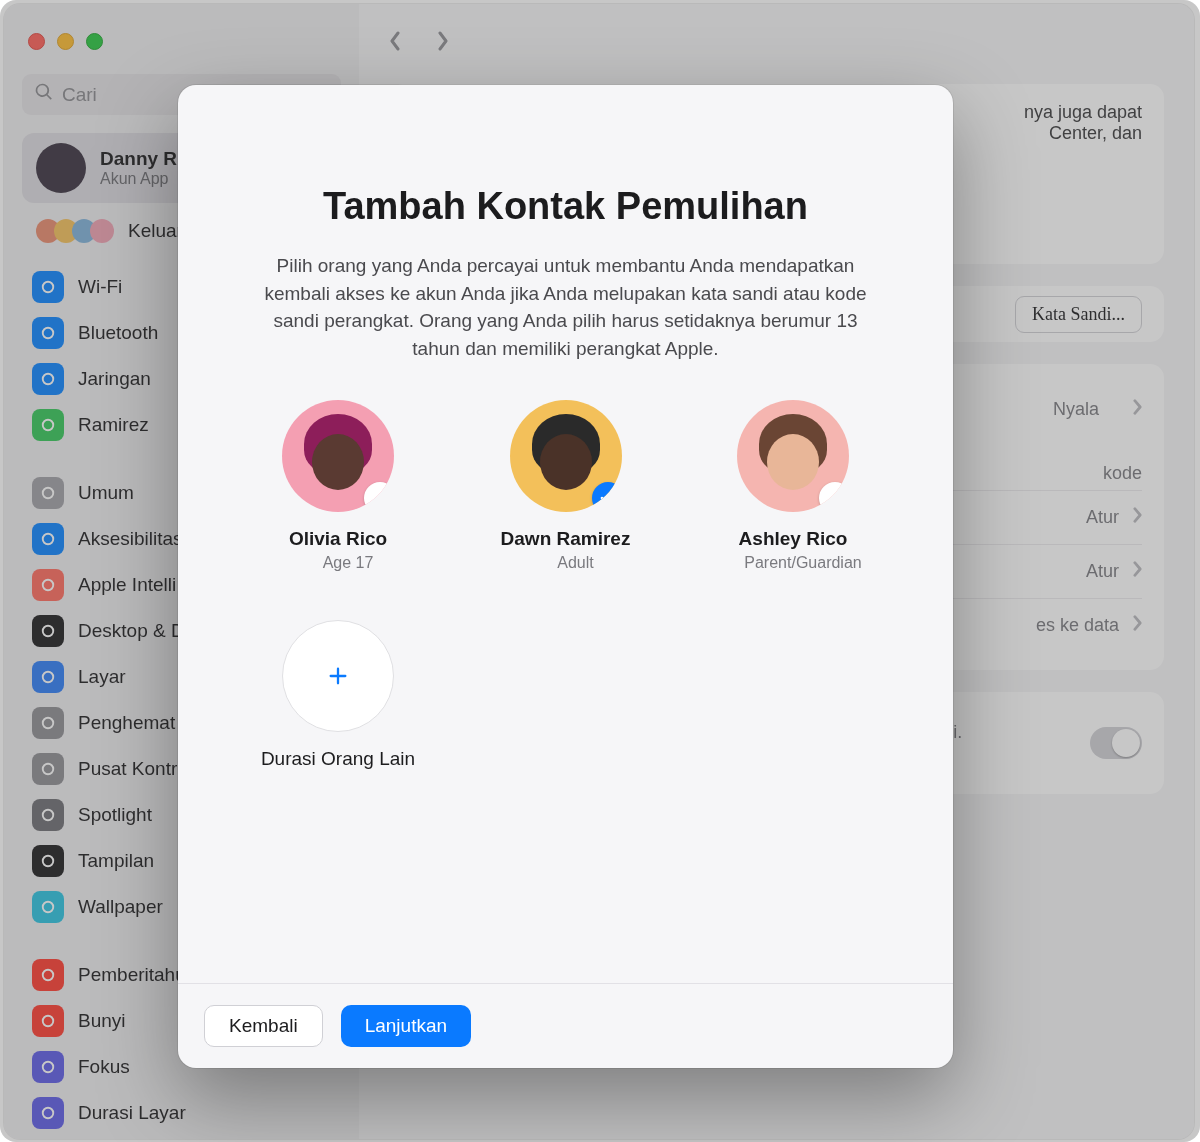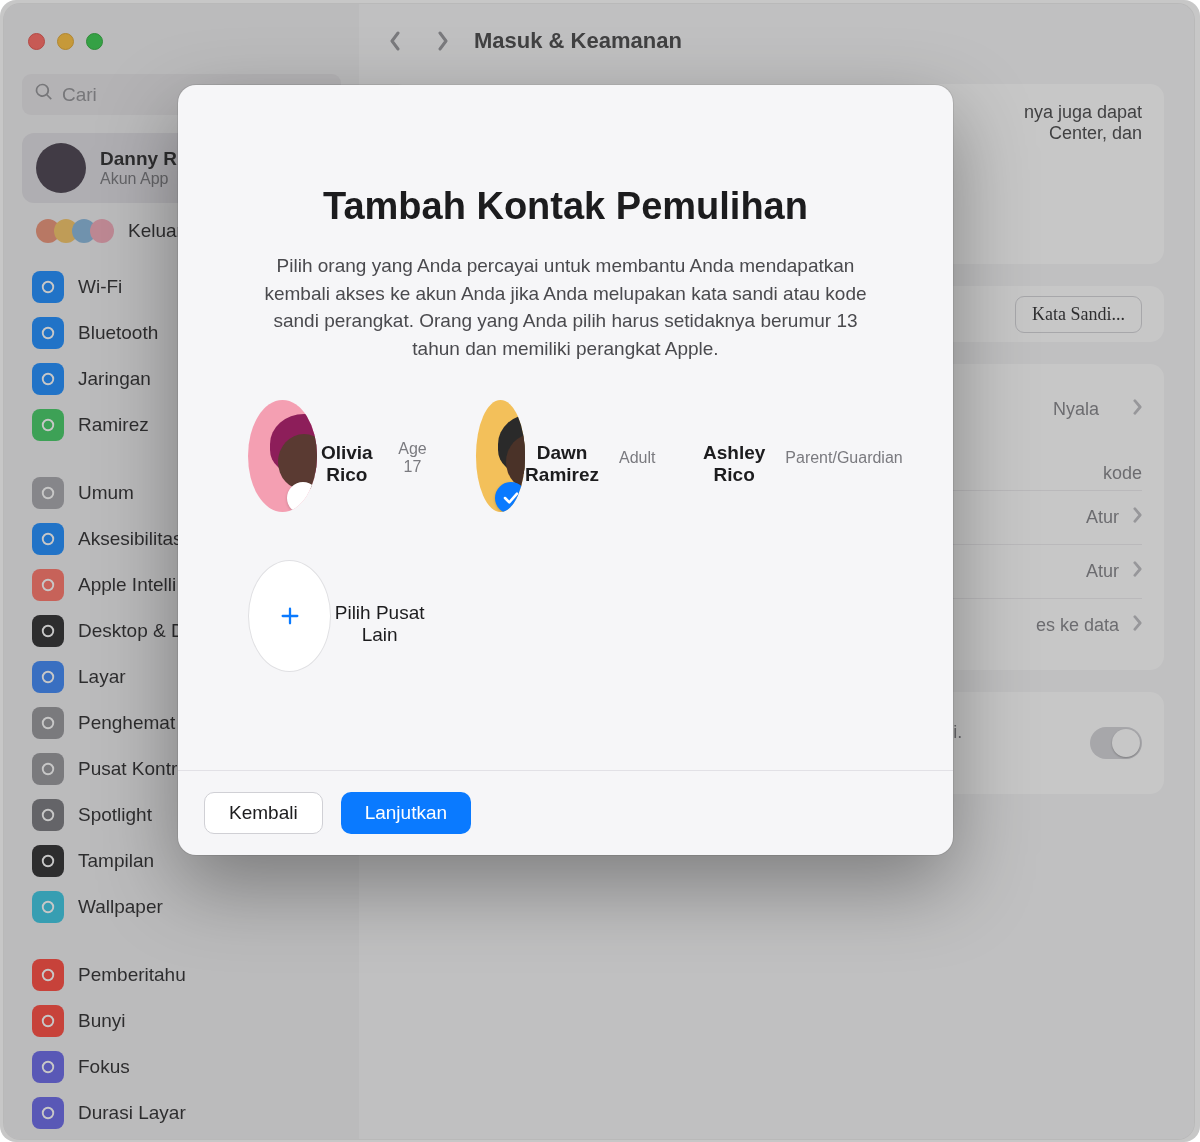--- a/index.html
+++ b/index.html
@@ -111,31 +111,31 @@
   .row:first-child { border-top:none;}
   .row .chev-right svg { stroke:#b8b8bd; stroke-width:3; fill:none; width:9px; height:18px;}
   .row .status { color:#7a7a7f; margin-right:18px;}
   .atur-group { display:flex; align-items:center; gap:14px; color:#7a7a7f;}
   .learn-link { color:#0071e3; }
 
   
   .modal {
     position: absolute; z-index: 30;
     left: 178px; top: 85px;
-    width: 775px; height: 770px;
+    width: 775px; height: 983px;
     background: #f6f6f8;
     border-radius: 18px;
     box-shadow: 0 30px 80px rgba(0,0,0,0.35), 0 0 0 1px rgba(0,0,0,0.08);
     display:flex; flex-direction:column;
   }
   .modal-body { flex:1; padding: 100px 60px 0 60px; text-align:center; }
   .modal-title { font-size: 38px; font-weight: 700; color:#1c1c1e; margin-bottom: 24px; }
   .modal-desc { font-size: 19px; color:#4a4a4e; line-height:1.45; margin: 0 22px 38px 22px;}
   .contacts { display:flex; justify-content:space-between; padding: 0 10px;}
-  .contact { width: 180px; display:flex; flex-direction:row; align-items:center;}
+  .contact { width: 180px; display:flex; flex-direction:column; align-items:center;}
   .circle {
     width: 112px; height: 112px; border-radius: 50%; position:relative;
     display:flex; align-items:center; justify-content:center;
   }
   .badge {
     position:absolute; right:-2px; bottom:-2px;
     width: 32px; height:32px; border-radius:50%; background:#fff;
     box-shadow: 0 1px 3px rgba(0,0,0,0.2);
     display:flex; align-items:center; justify-content:center;
   }
@@ -176,21 +176,20 @@
         <svg viewBox="0 0 12 20" width="12" height="20">
             <path d="M9 2 L3 10 L9 18"></path>
           </svg>
       </div>
       <div class="chev">
         <svg viewBox="0 0 12 20" width="12" height="20">
             <path d="M3 2 L9 10 L3 18"></path>
           </svg>
       </div>
     </div>
-    <div class="page-title">Masuk &amp; Keamanan</div>
   </div>
 
   <div class="sidebar">
     <div class="search-wrap">
       <div class="search">
         <span>
           <svg viewBox="0 0 24 24">
               <path d="M10 2a8 8 0 1 0 5 14.3l5 5 1.4-1.4-5-5A8 8 0 0 0 10 2zm0 2a6 6 0 1 1 0 12 6 6 0 0 1 0-12z"></path>
             </svg>
         </span>
@@ -469,21 +468,21 @@
           <div class="contact-sub">Parent/Guardian</div>
         </div>
       </div>
     <div class="contacts row2">
       <div class="contact">
         <div class="circle plus-circle">
           <svg viewBox="0 0 24 24">
               <path d="M12 4 L12 20 M4 12 L20 12"></path>
             </svg>
         </div>
-        <div class="contact-name" style="font-weight:500;text-align:center;">Pilih Pusat Lain</div>
+        <div class="contact-name" style="font-weight:500;text-align:center;">Durasi Orang Lain</div>
       </div>
     </div>
   </div>
   <div class="modal-sep"></div>
   <div class="modal-footer">
     <button class="mbtn secondary">Kembali</button>
     <button class="mbtn primary">Lanjutkan</button>
   </div>
 </div>
 

